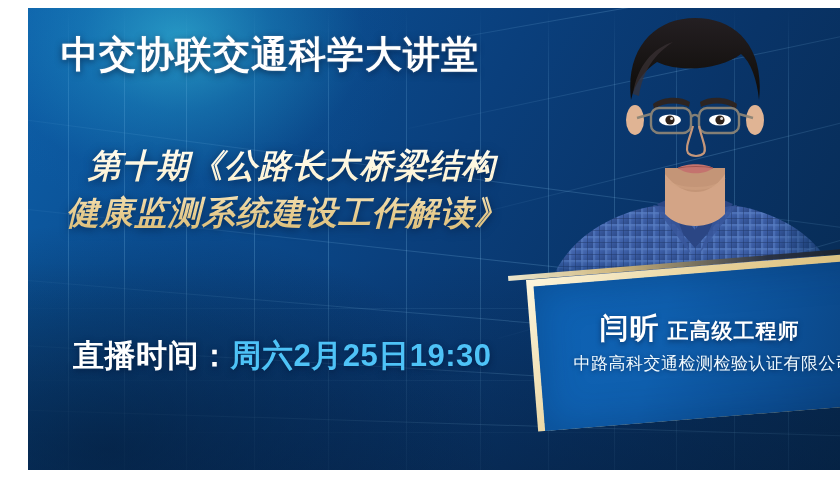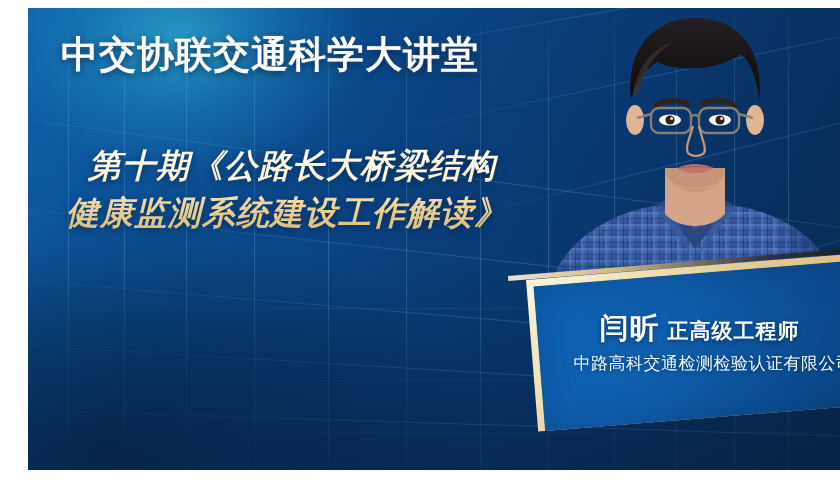--- a/index.html
+++ b/index.html
@@ -240,20 +240,23 @@
 
     <div id="gold-streak"></div>
 
     <div id="subtitle">
       <span class="ln ln1">第十期《公路长大桥梁结构</span>
       <span class="ln ln2">健康监测系统建设工作解读》</span>
     </div>
 
     <div id="main-title">中交协联交通科学大讲堂</div>
 
+    <div id="time-row">
+      <span id="time-label">直播时间：</span><span id="time-value">周六2月25日19:30</span>
+    </div>
 
     <div id="speaker-card">
       <div class="card-gold"></div>
       <div class="card-body">
         <div class="card-inner">
           <div id="speaker-name-row">
             <span id="speaker-name">闫昕</span><span id="speaker-role">正高级工程师</span>
           </div>
           <div id="speaker-org">中路高科交通检测检验认证有限公司</div>
         </div>

